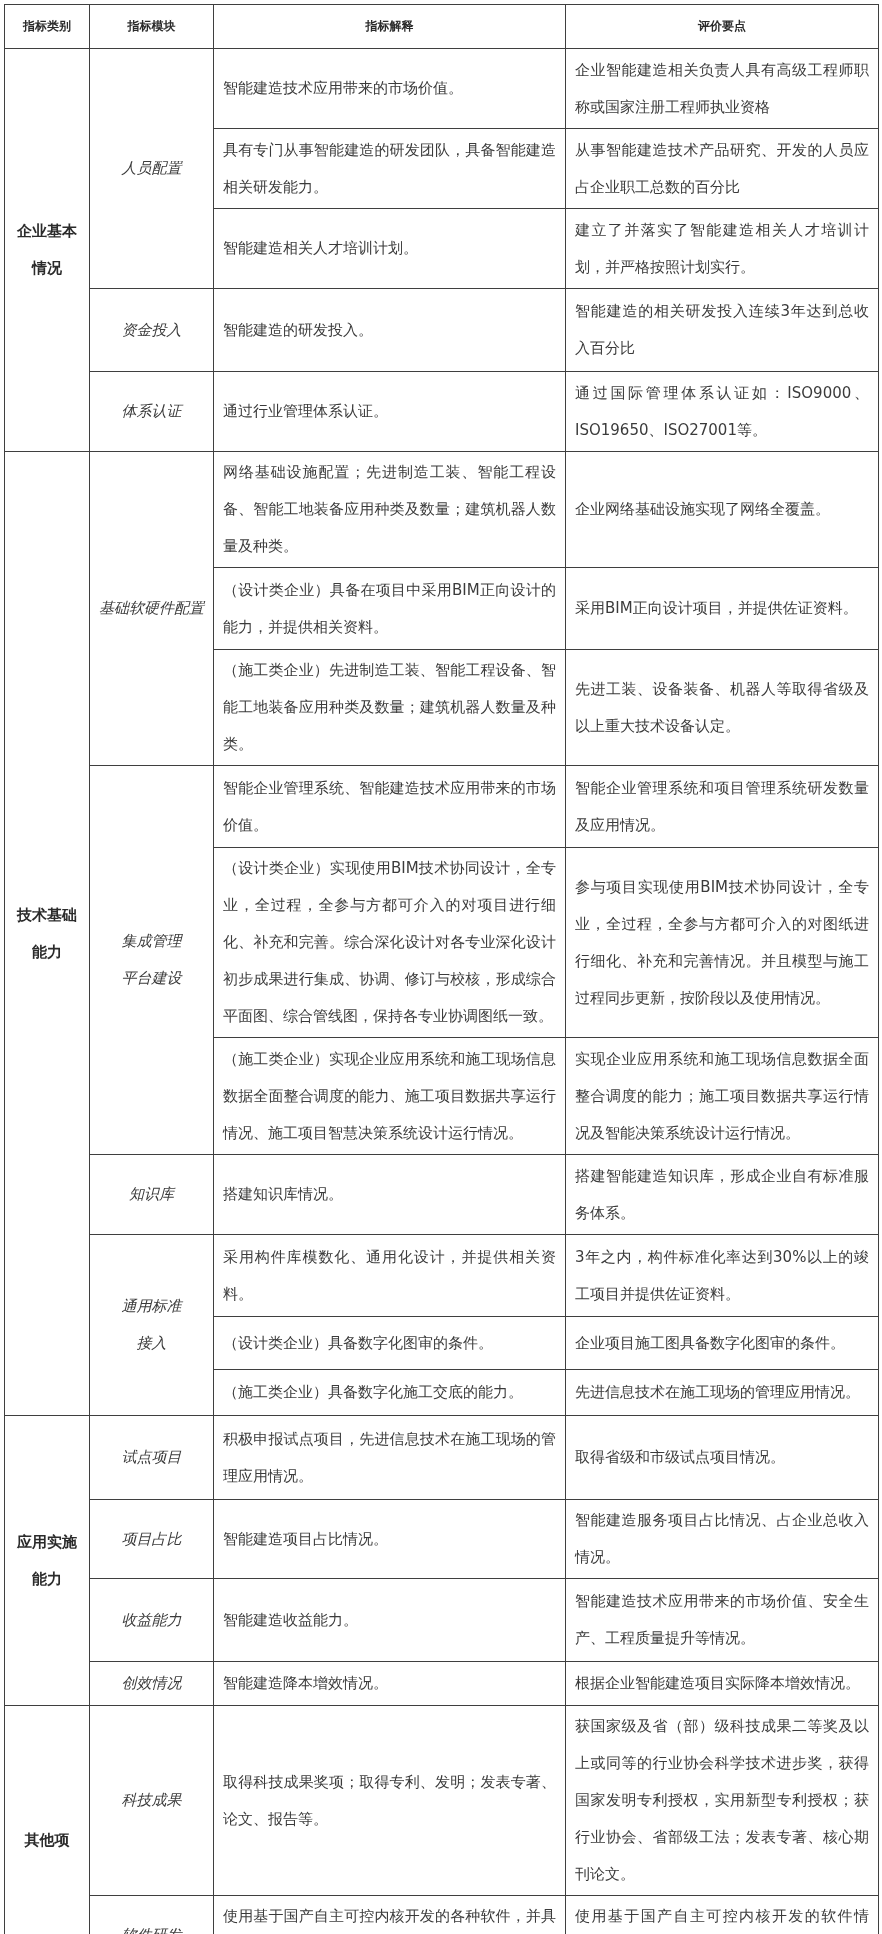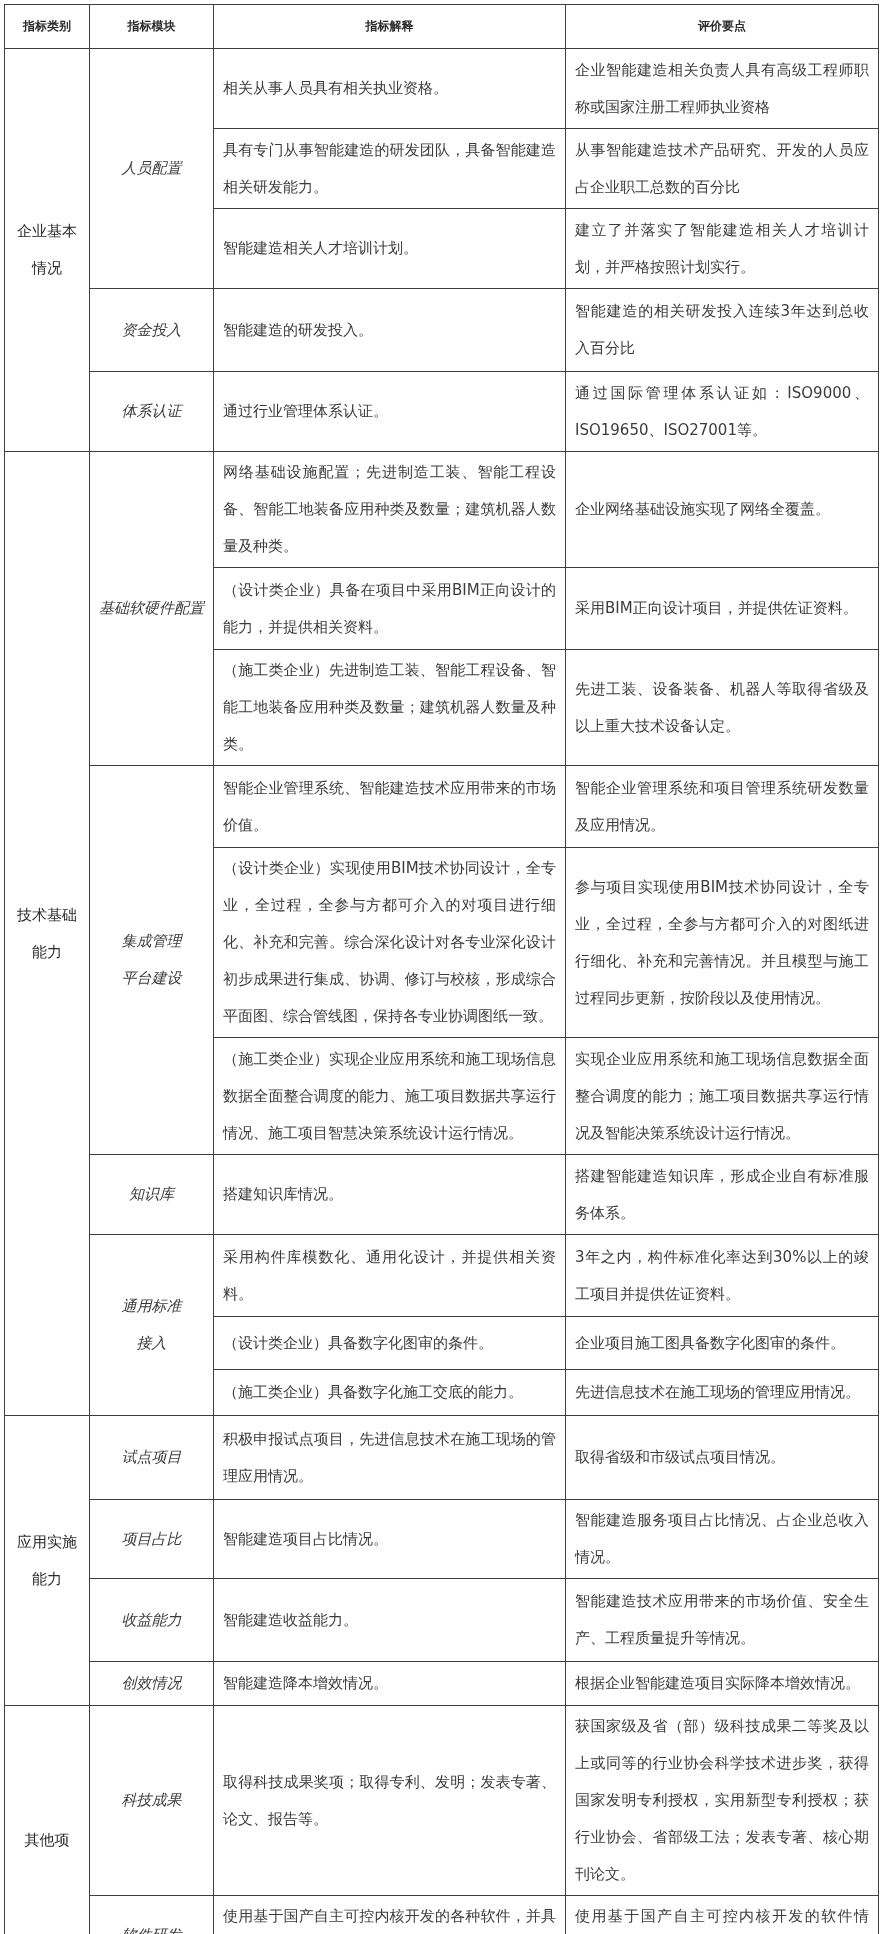--- a/index.html
+++ b/index.html
@@ -30,21 +30,21 @@
   th {
     font-size: 12px;
     font-weight: bold;
     color: #2b2b2b;
     height: 44px;
     text-align: center;
     padding: 2px;
   }
   td.cat {
     font-size: 15px;
-    font-weight: normal;
+    font-weight: bold;
     color: #2b2b2b;
     text-align: center;
     white-space: pre-line;
     line-height: 37px;
     padding: 0 2px;
   }
   td.mod {
     font-size: 15px;
     text-align: center;
     white-space: pre-line;
@@ -77,21 +77,21 @@
         <th>指标解释</th>
         <th>评价要点</th>
       </tr>
     </thead>
     <tbody>
 
       <tr style="height:80px">
         <td class="cat" rowspan="5">企业基本
 情况</td>
         <td class="mod" rowspan="3">人员配置</td>
-        <td class="exp">相关从事人员具有相关执业资格。</td>
+        <td class="exp">智能建造技术应用带来的市场价值。</td>
         <td class="pts">企业智能建造相关负责人具有高级工程师职称或国家注册工程师执业资格</td>
       </tr>
       <tr style="height:80px">
         <td class="exp">具有专门从事智能建造的研发团队，具备智能建造相关研发能力。</td>
         <td class="pts">从事智能建造技术产品研究、开发的人员应占企业职工总数的百分比</td>
       </tr>
       <tr style="height:80px">
         <td class="exp">智能建造相关人才培训计划。</td>
         <td class="pts">建立了并落实了智能建造相关人才培训计划，并严格按照计划实行。</td>
       </tr>

